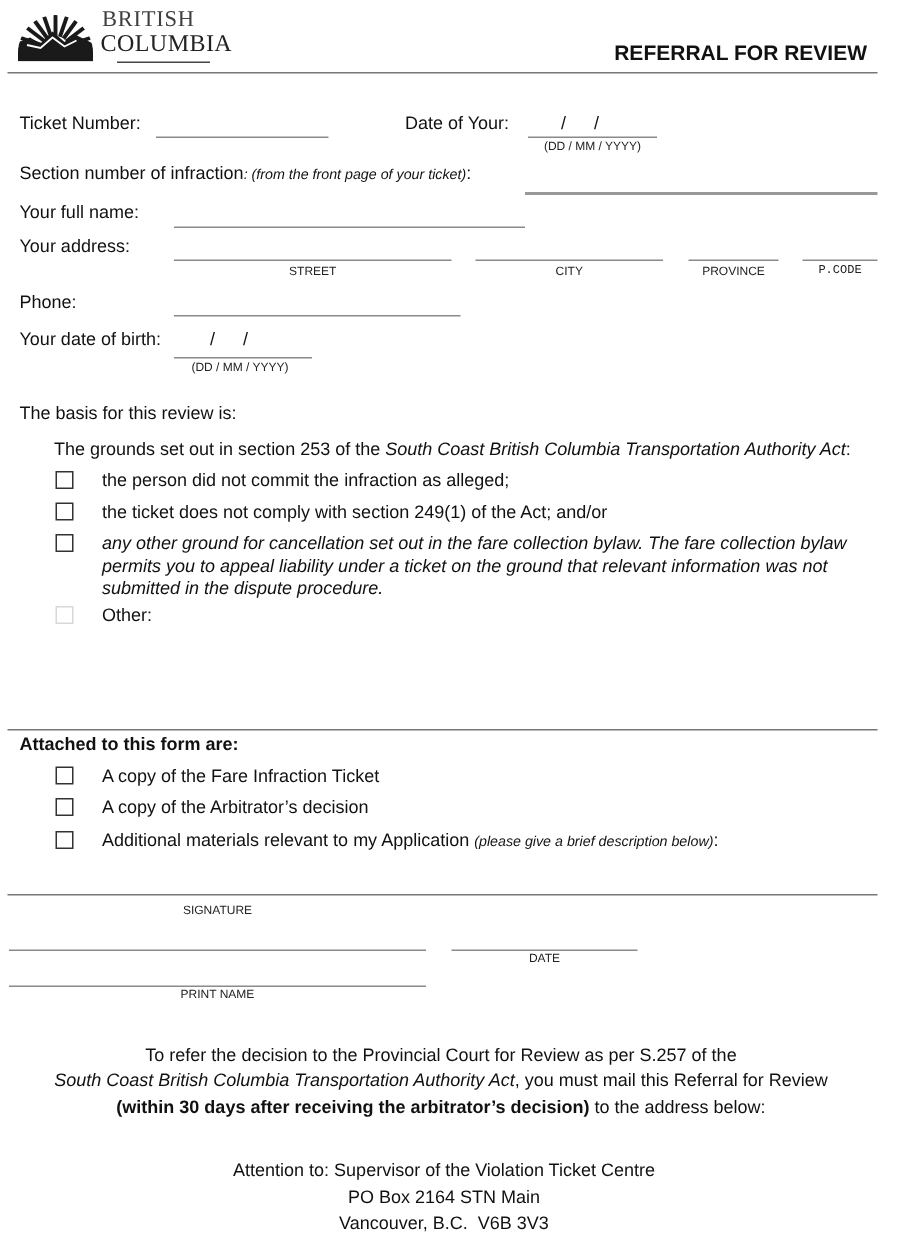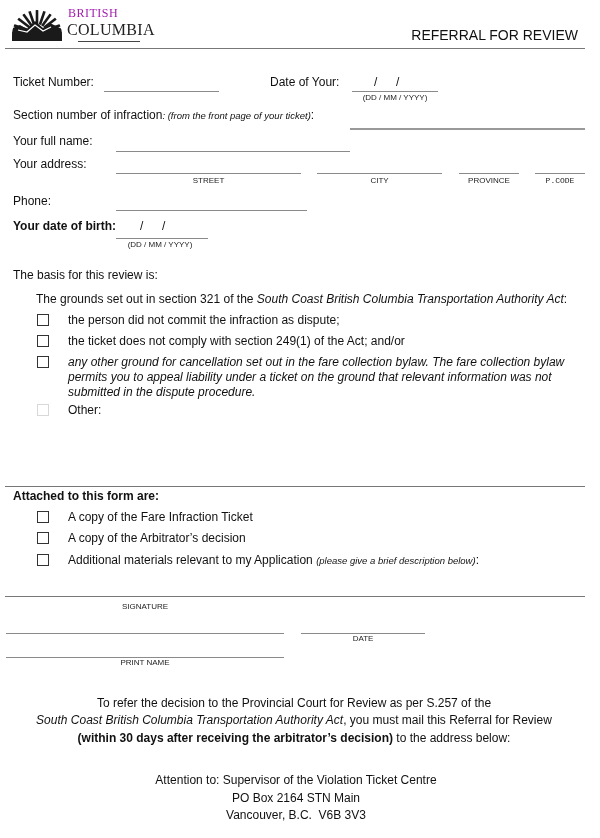--- a/index.html
+++ b/index.html
@@ -44,26 +44,26 @@
         <line x1="27" y1="30" x2="43" y2="8"></line>
         <line x1="27" y1="30" x2="48" y2="14"></line>
         <line x1="27" y1="30" x2="51" y2="22"></line>
         <line x1="27" y1="30" x2="52" y2="30"></line>
       </g>
       <circle cx="27" cy="30" r="9" fill="#ffffff"></circle>
       <path d="M0 38 L0 26 L10 22 L17 26 L25 18 L33 25 L40 20 L54 27 L54 38 Z" fill="#1a1a1a"></path>
       <path d="M8 27 L17 29 L25 22 L33 28 L41 24" stroke="#ffffff" stroke-width="1.2" fill="none"></path>
     </g>
   </svg>
-  <div class="abs" style="left:58px; top:2px; font-family:'Liberation Serif', serif; font-size:12px; line-height:17px; letter-spacing:0.5px; color:#a21caf;">BRITISH</div>
+  <div class="abs" style="left:58px; top:2px; font-family:'Liberation Serif', serif; font-size:15px; line-height:17px; letter-spacing:0.5px; color:#404040;">BRITISH</div>
   <div class="abs" style="left:57px; top:18px; font-family:'Liberation Serif', serif; font-size:16px; line-height:17px; letter-spacing:0.3px; color:#222;">COLUMBIA</div>
   <div class="abs" style="left:68px; top:38px; width:62px; border-top:1px solid #444;"></div>
 </div>
 
-<div class="abs" style="right:22px; top:27px; font-size:14px; font-weight:normal; line-height:16px; color:#111;">REFERRAL FOR REVIEW</div>
+<div class="abs" style="right:22px; top:27px; font-size:14px; font-weight:bold; line-height:16px; color:#111;">REFERRAL FOR REVIEW</div>
 <div class="hr" style="left:5px; top:48px; width:580px;"></div>
 
 <div class="lbl" style="left:13px; top:75px;">Ticket Number:</div>
 <div class="line" style="left:104px; top:91px; width:115px;"></div>
 
 <div class="lbl" style="left:270px; top:75px;">Date of Your:</div>
 <div class="abs" style="left:352px; top:72px; width:86px; height:32px;">
   <span class="slash" style="left:22px; top:3px;">/</span>
   <span class="slash" style="left:44px; top:3px;">/</span>
   <div class="line" style="left:0; top:19px; width:86px;"></div>
@@ -84,35 +84,35 @@
 <div class="line" style="left:317px; top:173px; width:125px;"></div>
 <div class="sub" style="left:317px; top:176px; width:125px;">CITY</div>
 <div class="line" style="left:459px; top:173px; width:60px;"></div>
 <div class="sub" style="left:459px; top:176px; width:60px;">PROVINCE</div>
 <div class="line" style="left:535px; top:173px; width:50px;"></div>
 <div class="sub" style="left:535px; top:176px; width:50px;font-family:Liberation Mono, monospace;">P.CODE</div>
 
 <div class="lbl" style="left:13px; top:194px;">Phone:</div>
 <div class="line" style="left:116px; top:210px; width:191px;"></div>
 
-<div class="lbl" style="left:13px; top:219px;font-weight:bold;">Your date of birth:</div>
+<div class="lbl" style="left:13px; top:219px;">Your date of birth:</div>
 <div class="abs" style="left:116px; top:216px; width:92px; height:34px;">
   <span class="slash" style="left:24px; top:3px;">/</span>
   <span class="slash" style="left:46px; top:3px;">/</span>
   <div class="line" style="left:0; top:22px; width:92px;"></div>
   <div class="sub" style="left:0; top:24px; width:88px;">(DD  /  MM  /  YYYY)</div>
 </div>
 
 <div class="lbl" style="left:13px; top:268px;">The basis for this review is:</div>
 <div class="lbl" style="left:36px; top:292px;">
-  <span>The grounds set out in section 321 of the </span><i>South Coast British Columbia Transportation Authority Act</i><span>:</span>
+  <span>The grounds set out in section 253 of the </span><i>South Coast British Columbia Transportation Authority Act</i><span>:</span>
 </div>
 
 <div class="cb" style="left:37px; top:314px;"></div>
-<div class="opt" style="left:68px; top:313px; width:510px;">the person did not commit the infraction as dispute;</div>
+<div class="opt" style="left:68px; top:313px; width:510px;">the person did not commit the infraction as alleged;</div>
 
 <div class="cb" style="left:37px; top:335px;"></div>
 <div class="opt" style="left:68px; top:334px; width:510px;">the ticket does not comply with section 249(1) of the Act; and/or</div>
 
 <div class="cb" style="left:37px; top:356px;"></div>
 <div class="opt" style="left:68px; top:355px; width:515px;font-style:italic;">any other ground for cancellation set out in the fare collection bylaw. The fare collection bylaw permits you to appeal liability under a ticket on the ground that relevant information was not submitted in the dispute procedure.</div>
 
 <div class="cb faint" style="left:37px; top:404px;"></div>
 <div class="opt" style="left:68px; top:403px;">Other:</div>
 <div class="abs" style="left:68px; top:420px; width:510px; height:62px;"></div>

